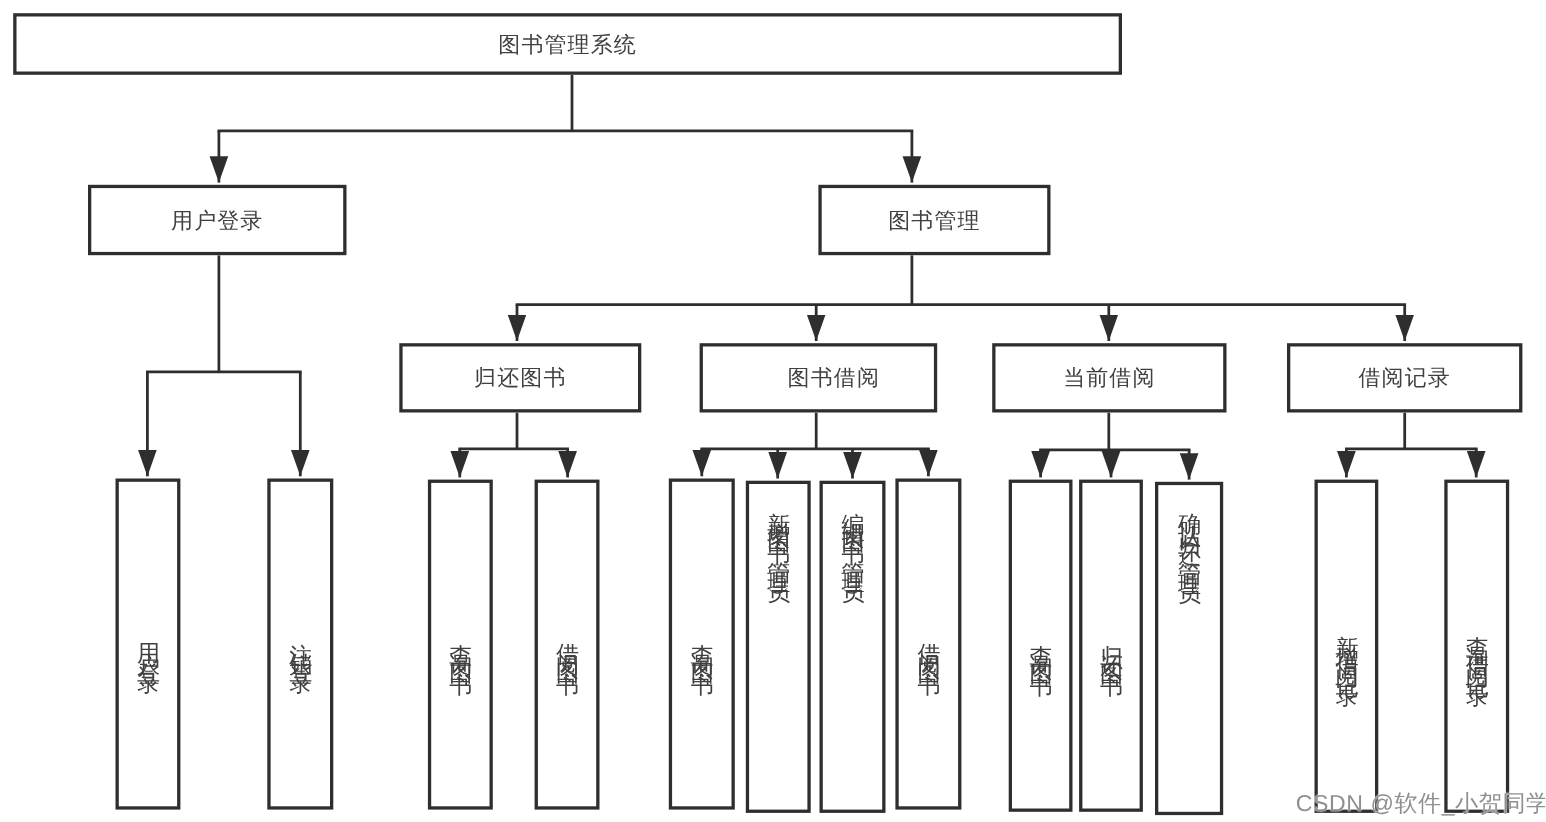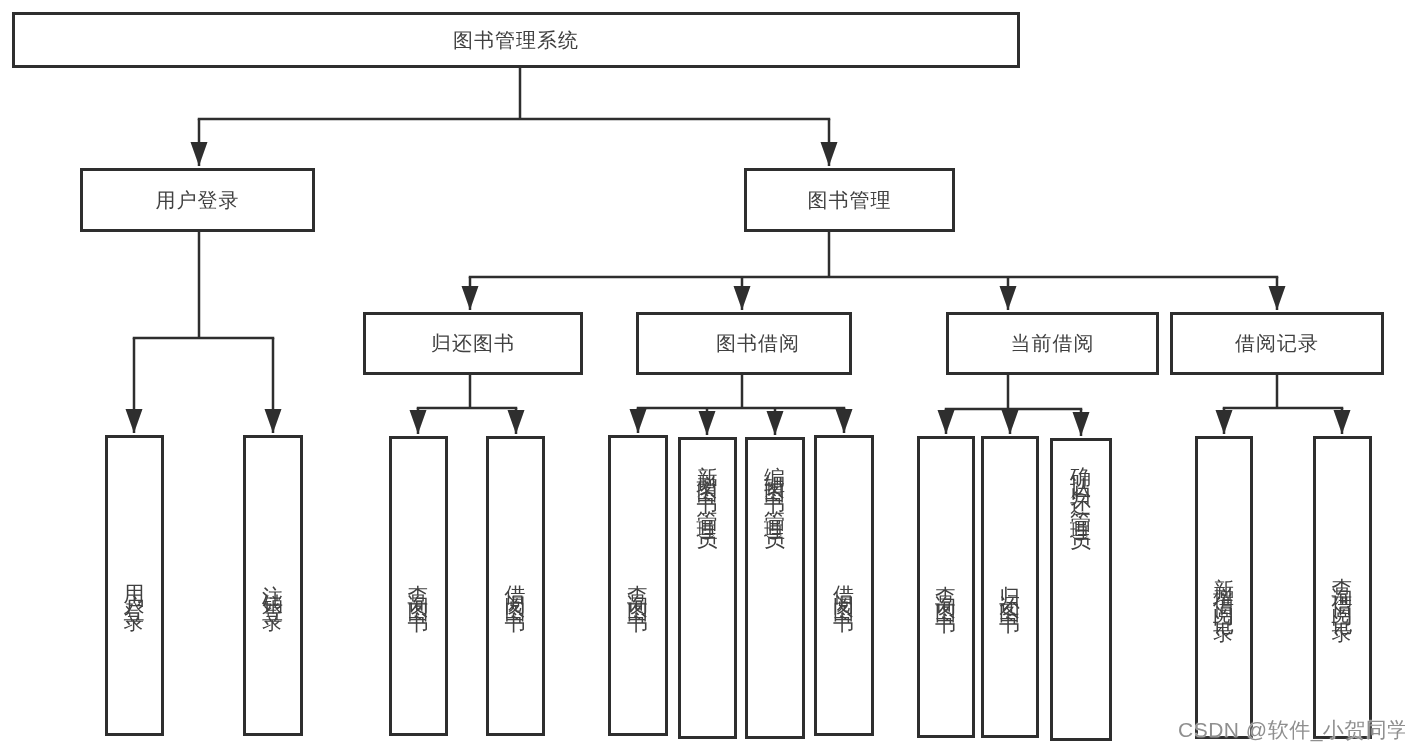--- a/index.html
+++ b/index.html
@@ -81,21 +81,21 @@
     </g>
   </svg>
 
   <div class="node h-node" style="left:12px;top:12px;width:1008px;height:56px;">图书管理系统</div>
 
   <div class="node h-node" style="left:80px;top:168px;width:235px;height:64px;">用户登录</div>
   <div class="node h-node" style="left:744px;top:168px;width:211px;height:64px;">图书管理</div>
 
   <div class="node h-node" style="left:363px;top:312px;width:220px;height:63px;">归还图书</div>
   <div class="node h-node" style="left:636px;top:312px;width:216px;height:63px;padding-left:28px;">图书借阅</div>
-  <div class="node h-node" style="left:946px;top:312px;width:213px;height:63px;">当前借阅</div>
+  <div class="node h-node" style="left:902px;top:312px;width:213px;height:63px;">当前借阅</div>
   <div class="node h-node" style="left:1170px;top:312px;width:214px;height:63px;">借阅记录</div>
 
   <div class="node v-node" style="left:105px;top:435px;width:59px;height:301px;">
     <span>用户登录</span>
   </div>
   <div class="node v-node" style="left:243px;top:435px;width:60px;height:301px;">
     <span>注销登录</span>
   </div>
 
   <div class="node v-node" style="left:389px;top:436px;width:59px;height:300px;">

